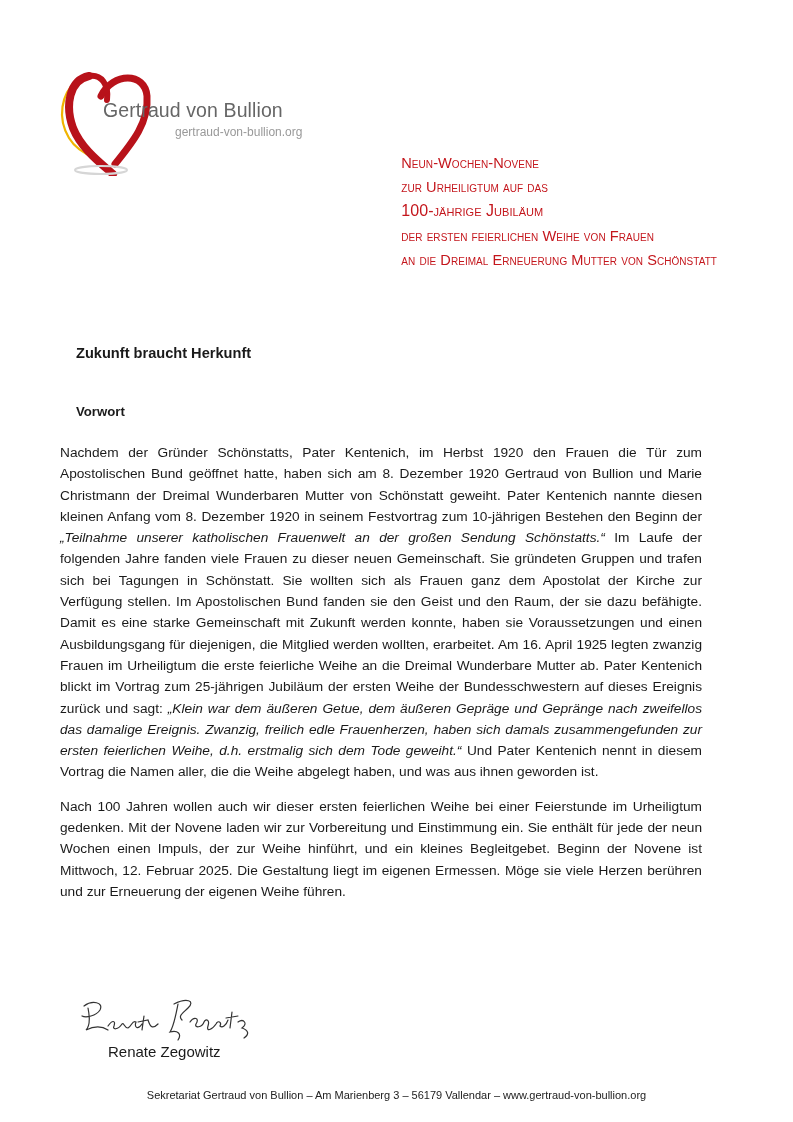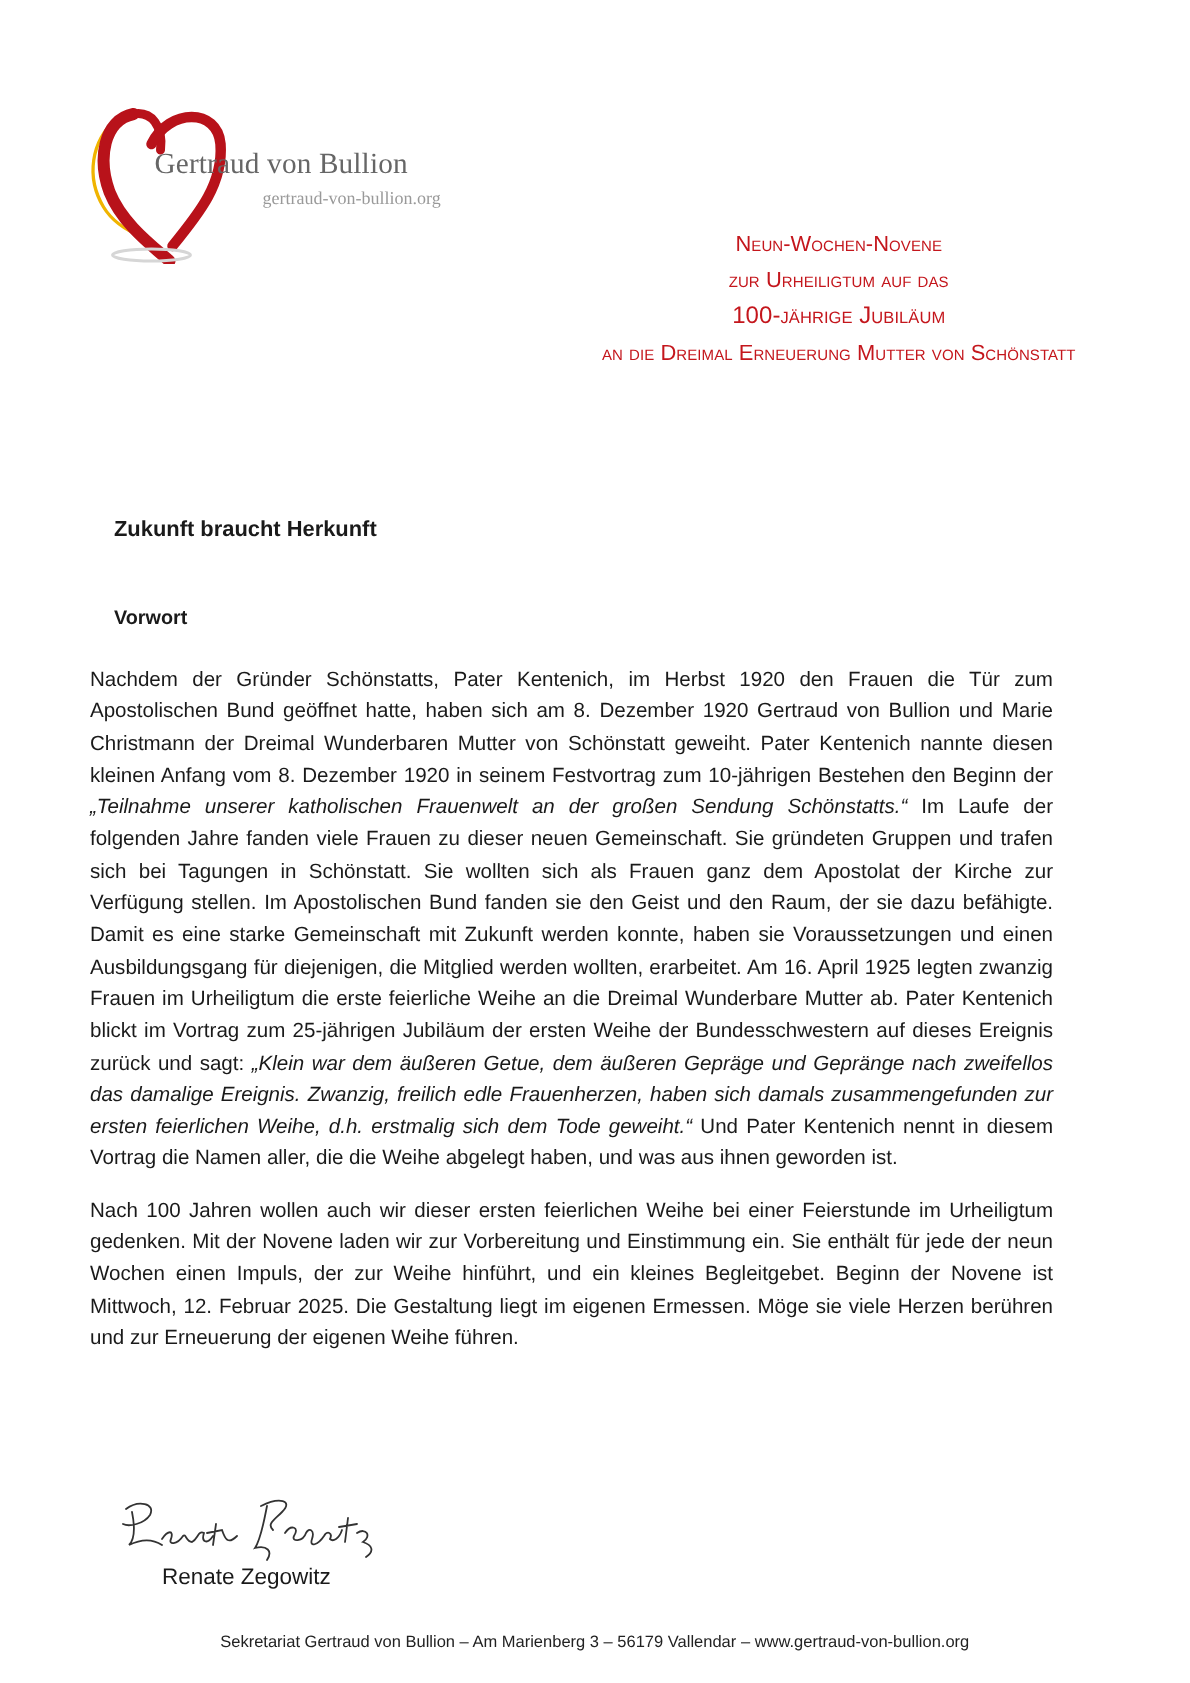--- a/index.html
+++ b/index.html
@@ -1,23 +1,23 @@
 <!DOCTYPE html>
 <html><head>
 <meta charset="utf-8">
 <style>
   html, body { margin: 0; padding: 0; background: #ffffff; }
   body { width: 793px; height: 1122px; position: relative; overflow: hidden;
          font-family: "Liberation Sans", "DejaVu Sans", sans-serif; color: #1a1a1a; }
-  .logo { position: absolute; left: 55px; top: 66px; width: 260px; height: 110px; font-family: Liberation Serif, serif; }
+  .logo { position: absolute; left: 55px; top: 66px; width: 260px; height: 110px; }
   .logo svg { position: absolute; left: 0; top: 0; }
   .logo-name { position: absolute; left: 48px; top: 33px; font-size: 19.5px; color: #666; letter-spacing: 0.1px; white-space: nowrap; }
   .logo-url { position: absolute; left: 120px; top: 59px; font-size: 12px; color: #999; white-space: nowrap; }
 
-  .title-block { position: absolute; right: 76px; top: 151px; text-align: center; color: #c4161c; }
+  .title-block { position: absolute; right: 76px; top: 151px; text-align: left; color: #c4161c; }
   .title-line { font-size: 14.6px; line-height: 24.2px; font-variant: small-caps; white-space: nowrap; letter-spacing: 0.05px; }
   .title-line.big { font-size: 16px; }
   .begin { margin-top: 8px; font-size: 13.8px; line-height: 20px; white-space: nowrap; }
 
   .main-heading { position: absolute; left: 76px; top: 345px; font-size: 14.6px; font-weight: bold; white-space: nowrap; }
   .sub-heading { position: absolute; left: 76px; top: 404px; font-size: 13.2px; font-weight: bold; white-space: nowrap; }
 
   .body { position: absolute; left: 60px; top: 442px; width: 642px; }
   .para { font-size: 13.7px; line-height: 21.3px; text-align: justify; margin: 0 0 13px 0; }
   .para i { font-style: italic; }
@@ -43,20 +43,21 @@
     <ellipse cx="46" cy="104" rx="26" ry="4" fill="none" stroke="#d6d6d6" stroke-width="2"></ellipse>
   </svg>
   <span class="logo-name">Gertraud von Bullion</span>
   <span class="logo-url">gertraud-von-bullion.org</span>
 </div>
 
 <div class="title-block">
   <div class="title-line">Neun-Wochen-Novene</div>
   <div class="title-line">zur Urheiligtum auf das</div>
   <div class="title-line big">100-jährige Jubiläum</div>
+  <div class="title-line">der ersten feierlichen Weihe von Frauen</div>
   <div class="title-line">an die Dreimal Erneuerung Mutter von Schönstatt</div>
 </div>
 
 <div class="main-heading">Zukunft braucht Herkunft</div>
 <div class="sub-heading">Vorwort</div>
 
 <div class="body">
   <p class="para"><span>Nachdem der Gründer Schönstatts, Pater Kentenich, im Herbst 1920 den Frauen die Tür zum Apostolischen Bund geöffnet hatte, haben sich am 8. Dezember 1920 Gertraud von Bullion und Marie Christmann der Dreimal Wunderbaren Mutter von Schönstatt geweiht. Pater Kentenich nannte diesen kleinen Anfang vom 8. Dezember 1920 in seinem Festvortrag zum 10-jährigen Bestehen den Beginn der </span><i>„Teilnahme unserer katholischen Frauenwelt an der großen Sendung Schönstatts.“</i><span> Im Laufe der folgenden Jahre fanden viele Frauen zu dieser neuen Gemeinschaft. Sie gründeten Gruppen und trafen sich bei Tagungen in Schönstatt. Sie wollten sich als Frauen ganz dem Apostolat der Kirche zur Verfügung stellen. Im Apostolischen Bund fanden sie den Geist und den Raum, der sie dazu befähigte. Damit es eine starke Gemeinschaft mit Zukunft werden konnte, haben sie Voraussetzungen und einen Ausbildungsgang für diejenigen, die Mitglied werden wollten, erarbeitet. Am 16. April 1925 legten zwanzig Frauen im Urheiligtum die erste feierliche Weihe an die Dreimal Wunderbare Mutter ab. Pater Kentenich blickt im Vortrag zum 25-jährigen Jubiläum der ersten Weihe der Bundesschwestern auf dieses Ereignis zurück und sagt: </span><i>„Klein war dem äußeren Getue, dem äußeren Gepräge und Gepränge nach zweifellos das damalige Ereignis. Zwanzig, freilich edle Frauenherzen, haben sich damals zusammengefunden zur ersten feierlichen Weihe, d.h. erstmalig sich dem Tode geweiht.“</i><span> Und Pater Kentenich nennt in diesem Vortrag die Namen aller, die die Weihe abgelegt haben, und was aus ihnen geworden ist.</span></p>
   <p class="para">Nach 100 Jahren wollen auch wir dieser ersten feierlichen Weihe bei einer Feierstunde im Urheiligtum gedenken. Mit der Novene laden wir zur Vorbereitung und Einstimmung ein. Sie enthält für jede der neun Wochen einen Impuls, der zur Weihe hinführt, und ein kleines Begleitgebet. Beginn der Novene ist Mittwoch, 12. Februar 2025. Die Gestaltung liegt im eigenen Ermessen. Möge sie viele Herzen berühren und zur Erneuerung der eigenen Weihe führen.</p>
 </div>

